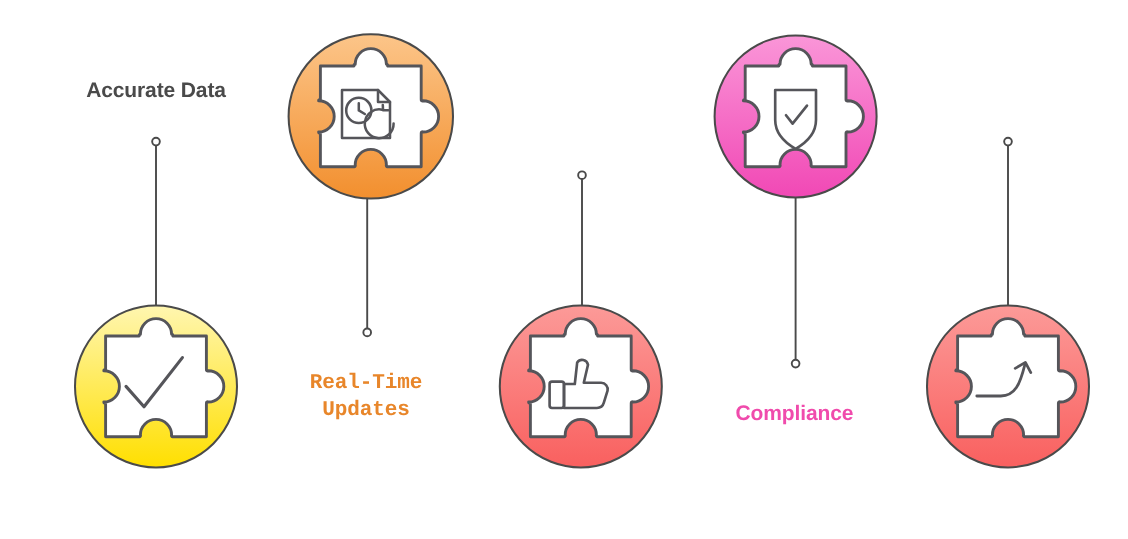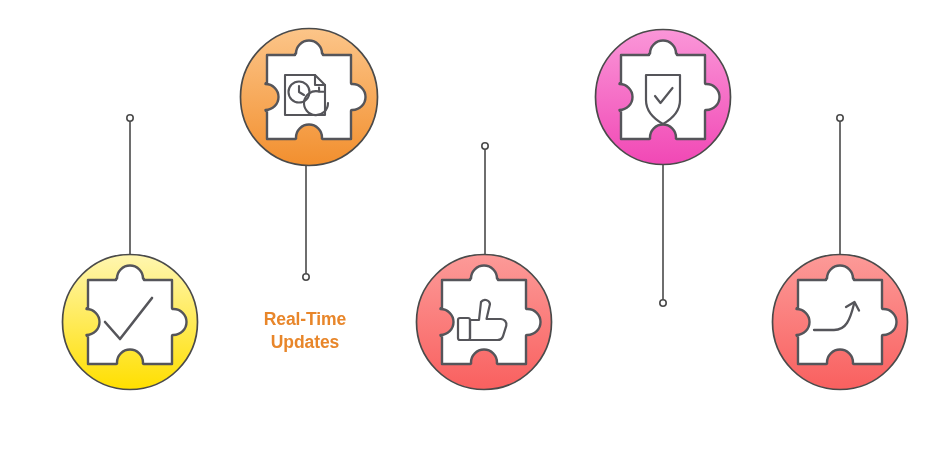--- a/index.html
+++ b/index.html
@@ -181,20 +181,22 @@
       <g transform="translate(840,322)">
         <use href="#puzzle" fill="#ffffff" stroke="#55555a" stroke-width="2.4" stroke-linejoin="round"></use>
         <g fill="none" stroke="#55555a" stroke-width="2.3" stroke-linecap="round" stroke-linejoin="round">
           <path d="M -26 8 L -6 8 C 6 8 10 -2 14 -18"></path>
           <path d="M 6 -15 L 14.5 -20 L 19 -11.5"></path>
         </g>
       </g>
     </g>
   </svg>
 
-
-  <div class="node-label accent-orange" style="left:305px; top:308px;">Real-Time
+  <div class="node-label" style="left:130px; top:64px;">Accurate Data</div>
+
+  <div class="node-label accent-orange" style="left:305px; top:308px;font-family:Liberation Mono, monospace;">Real-Time
 Updates</div>
 
 
+  <div class="node-label accent-pink" style="left:662px; top:333px;">Compliance</div>
 
 
 </div>
 
 </body></html>

